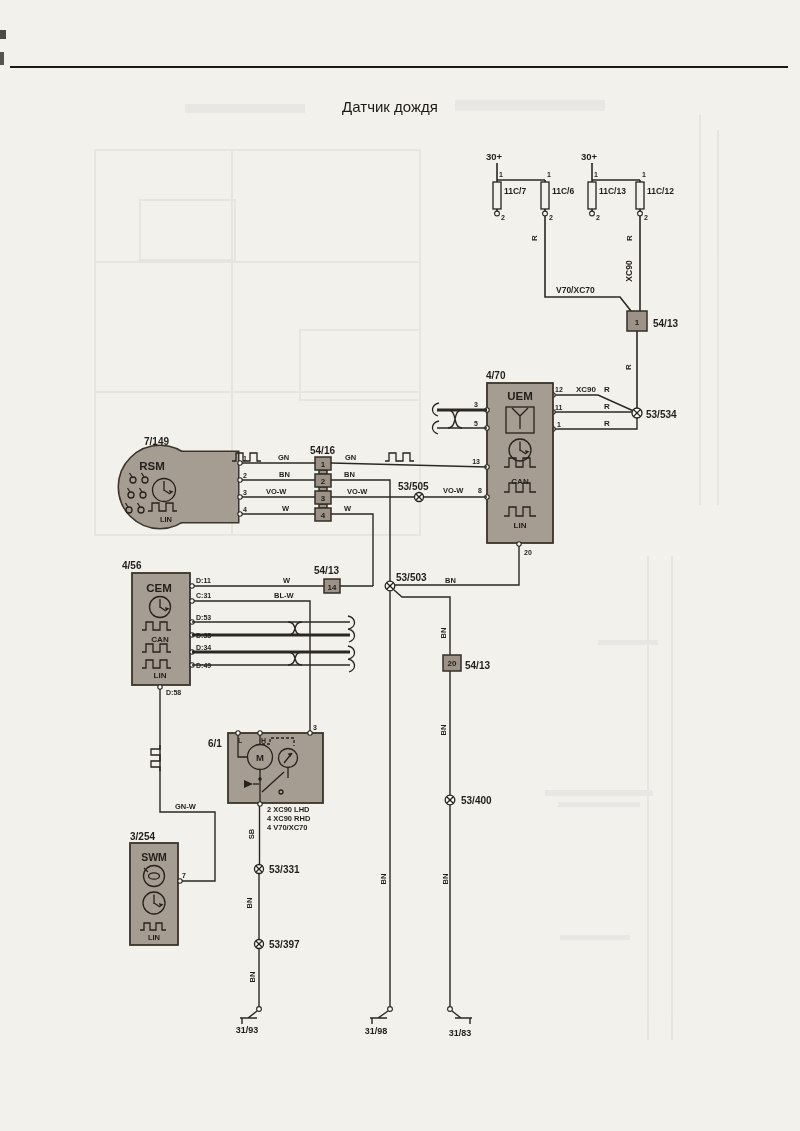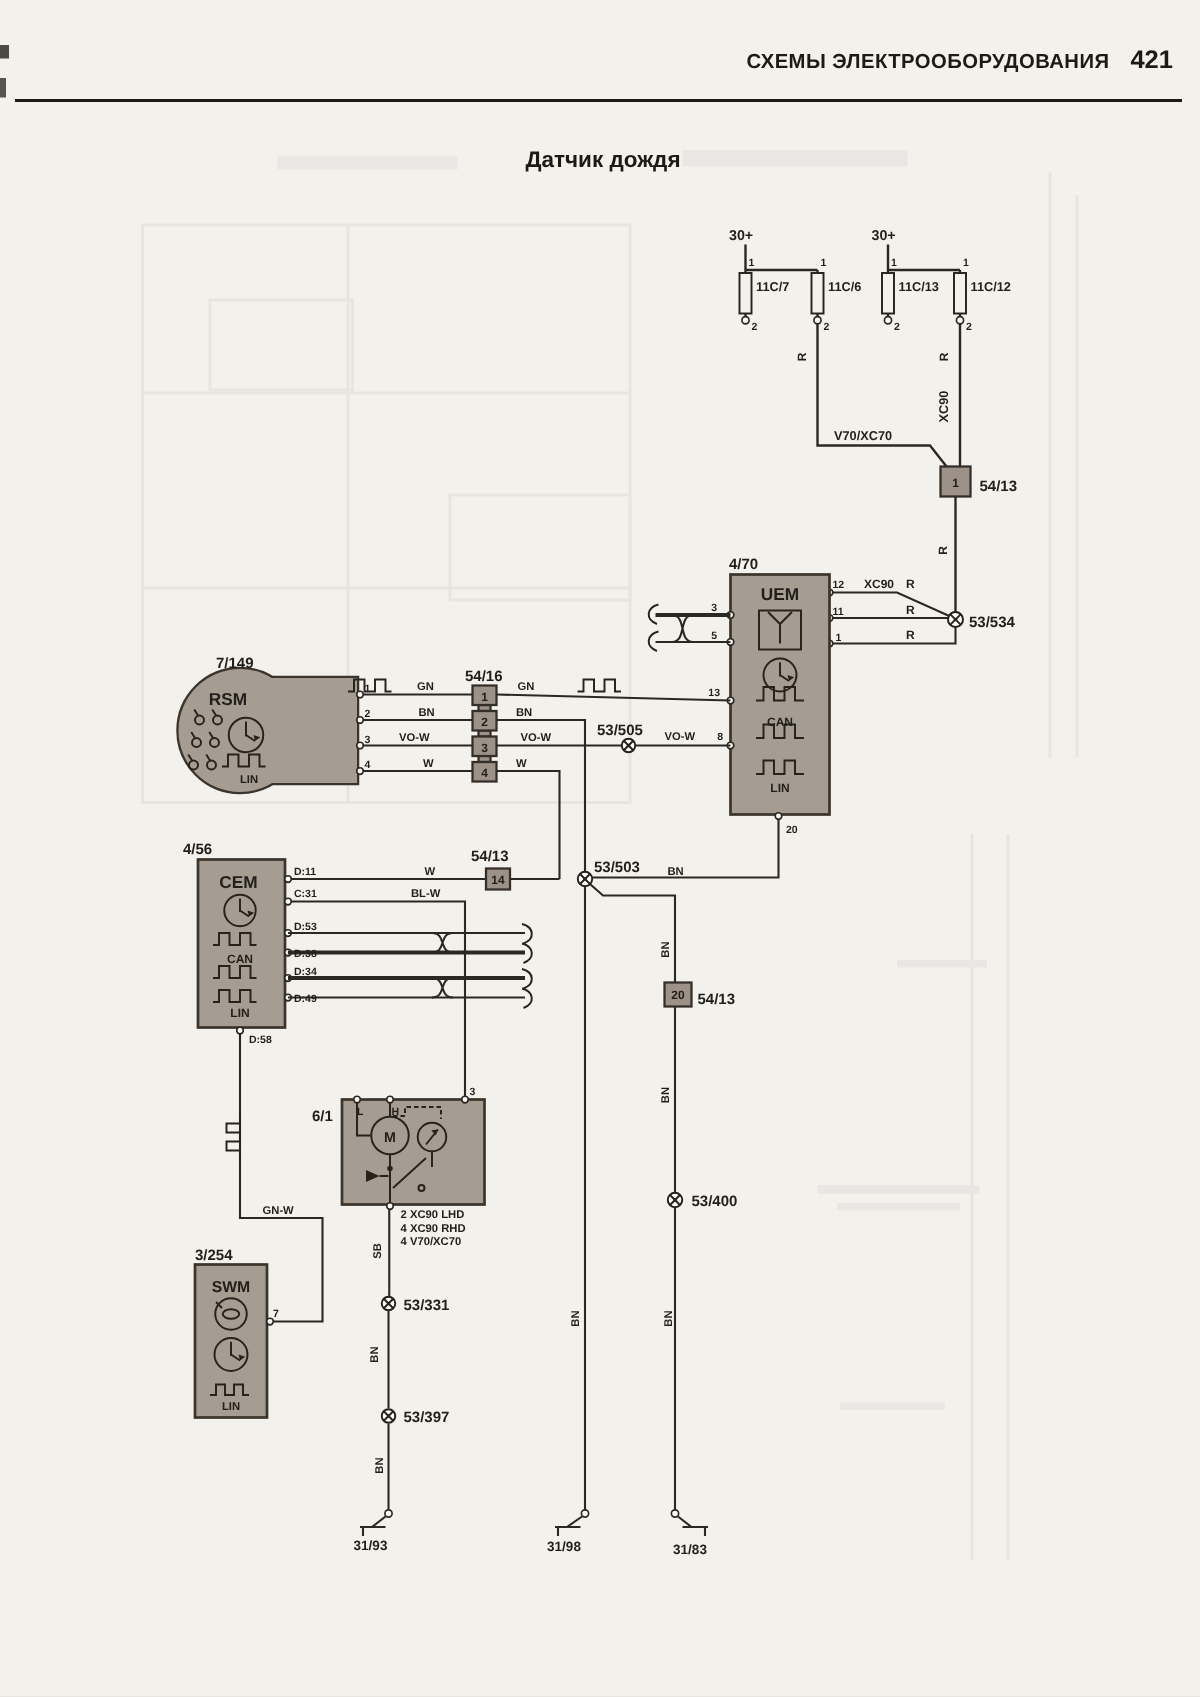--- a/index.html
+++ b/index.html
@@ -2,46 +2,42 @@
 <html><head>
 <meta charset="utf-8">
 <style>
   html,body{margin:0;padding:0;background:#dcdad6;}
   .page{position:relative;width:800px;height:1131px;background:#f3f1ec;overflow:hidden;
         font-family:"Liberation Sans",sans-serif;color:#1d1a16;}
   .hdr{position:absolute;top:30px;right:18px;display:flex;align-items:baseline;gap:14px;}
   .hdr-title{font-size:13.5px;font-weight:700;letter-spacing:.3px;}
   .hdr-page{font-size:17px;font-weight:700;}
   .hdr-rule{position:absolute;top:66px;left:10px;right:12px;height:2px;background:#1c1a17;}
-  .fig-title{position:absolute;top:98px;left:302px;width:200px;text-align:center;
-             font-size:15px;font-weight:700;}
+  .fig-title{position:absolute;top:98px;left:290px;width:200px;text-align:center;
+             font-size:15px;font-weight:400;}
   svg{position:absolute;left:0;top:0;}
   .w{stroke:#2b2823;stroke-width:1.4;fill:none;}
   .wt{stroke:#2b2823;stroke-width:2.8;fill:none;}
   .wr{stroke:#2b2823;stroke-width:1.6;fill:none;}
   .blk{fill:#a59c92;stroke:#3a342b;stroke-width:1.8;}
   .blkf{fill:#a59c92;stroke:none;}
   .blks{fill:none;stroke:#3a342b;stroke-width:3;}
   .cbox{fill:#9c9287;stroke:#332e27;stroke-width:1.5;}
   .pin{fill:#fbfaf7;stroke:#2b2823;stroke-width:1.1;}
   .spl{fill:#fdfdfb;stroke:#24211d;stroke-width:1.3;}
   .ic{stroke:#26221c;stroke-width:1.3;fill:none;}
   .icf{fill:#26221c;stroke:none;}
   .dt{font-family:"Liberation Sans",sans-serif;font-weight:700;fill:#221f1a;}
   .bleed{opacity:.07;}
 </style>
 </head>
 <body>
 
 <div class="page">
 
-  <div class="hdr">
-    <span class="hdr-title">СХЕМЫ ЭЛЕКТРООБОРУДОВАНИЯ</span>
-    <span class="hdr-page">421</span>
-  </div>
   <div class="hdr-rule"></div>
   <div class="fig-title">Датчик дождя</div>
 
   <svg width="800" height="1131" viewBox="0 0 800 1131">
 
     <g class="bleed">
       <rect x="95" y="150" width="325" height="385" fill="none" stroke="#555" stroke-width="2"></rect>
       <path d="M95,262 H420 M95,392 H420 M232,150 V535" stroke="#555" stroke-width="2" fill="none"></path>
       <rect x="140" y="200" width="95" height="60" fill="none" stroke="#555" stroke-width="2"></rect>
       <path d="M648,556 V1040 M672,556 V1040 M700,115 V505 M718,130 V505" stroke="#555" stroke-width="2" fill="none"></path>

